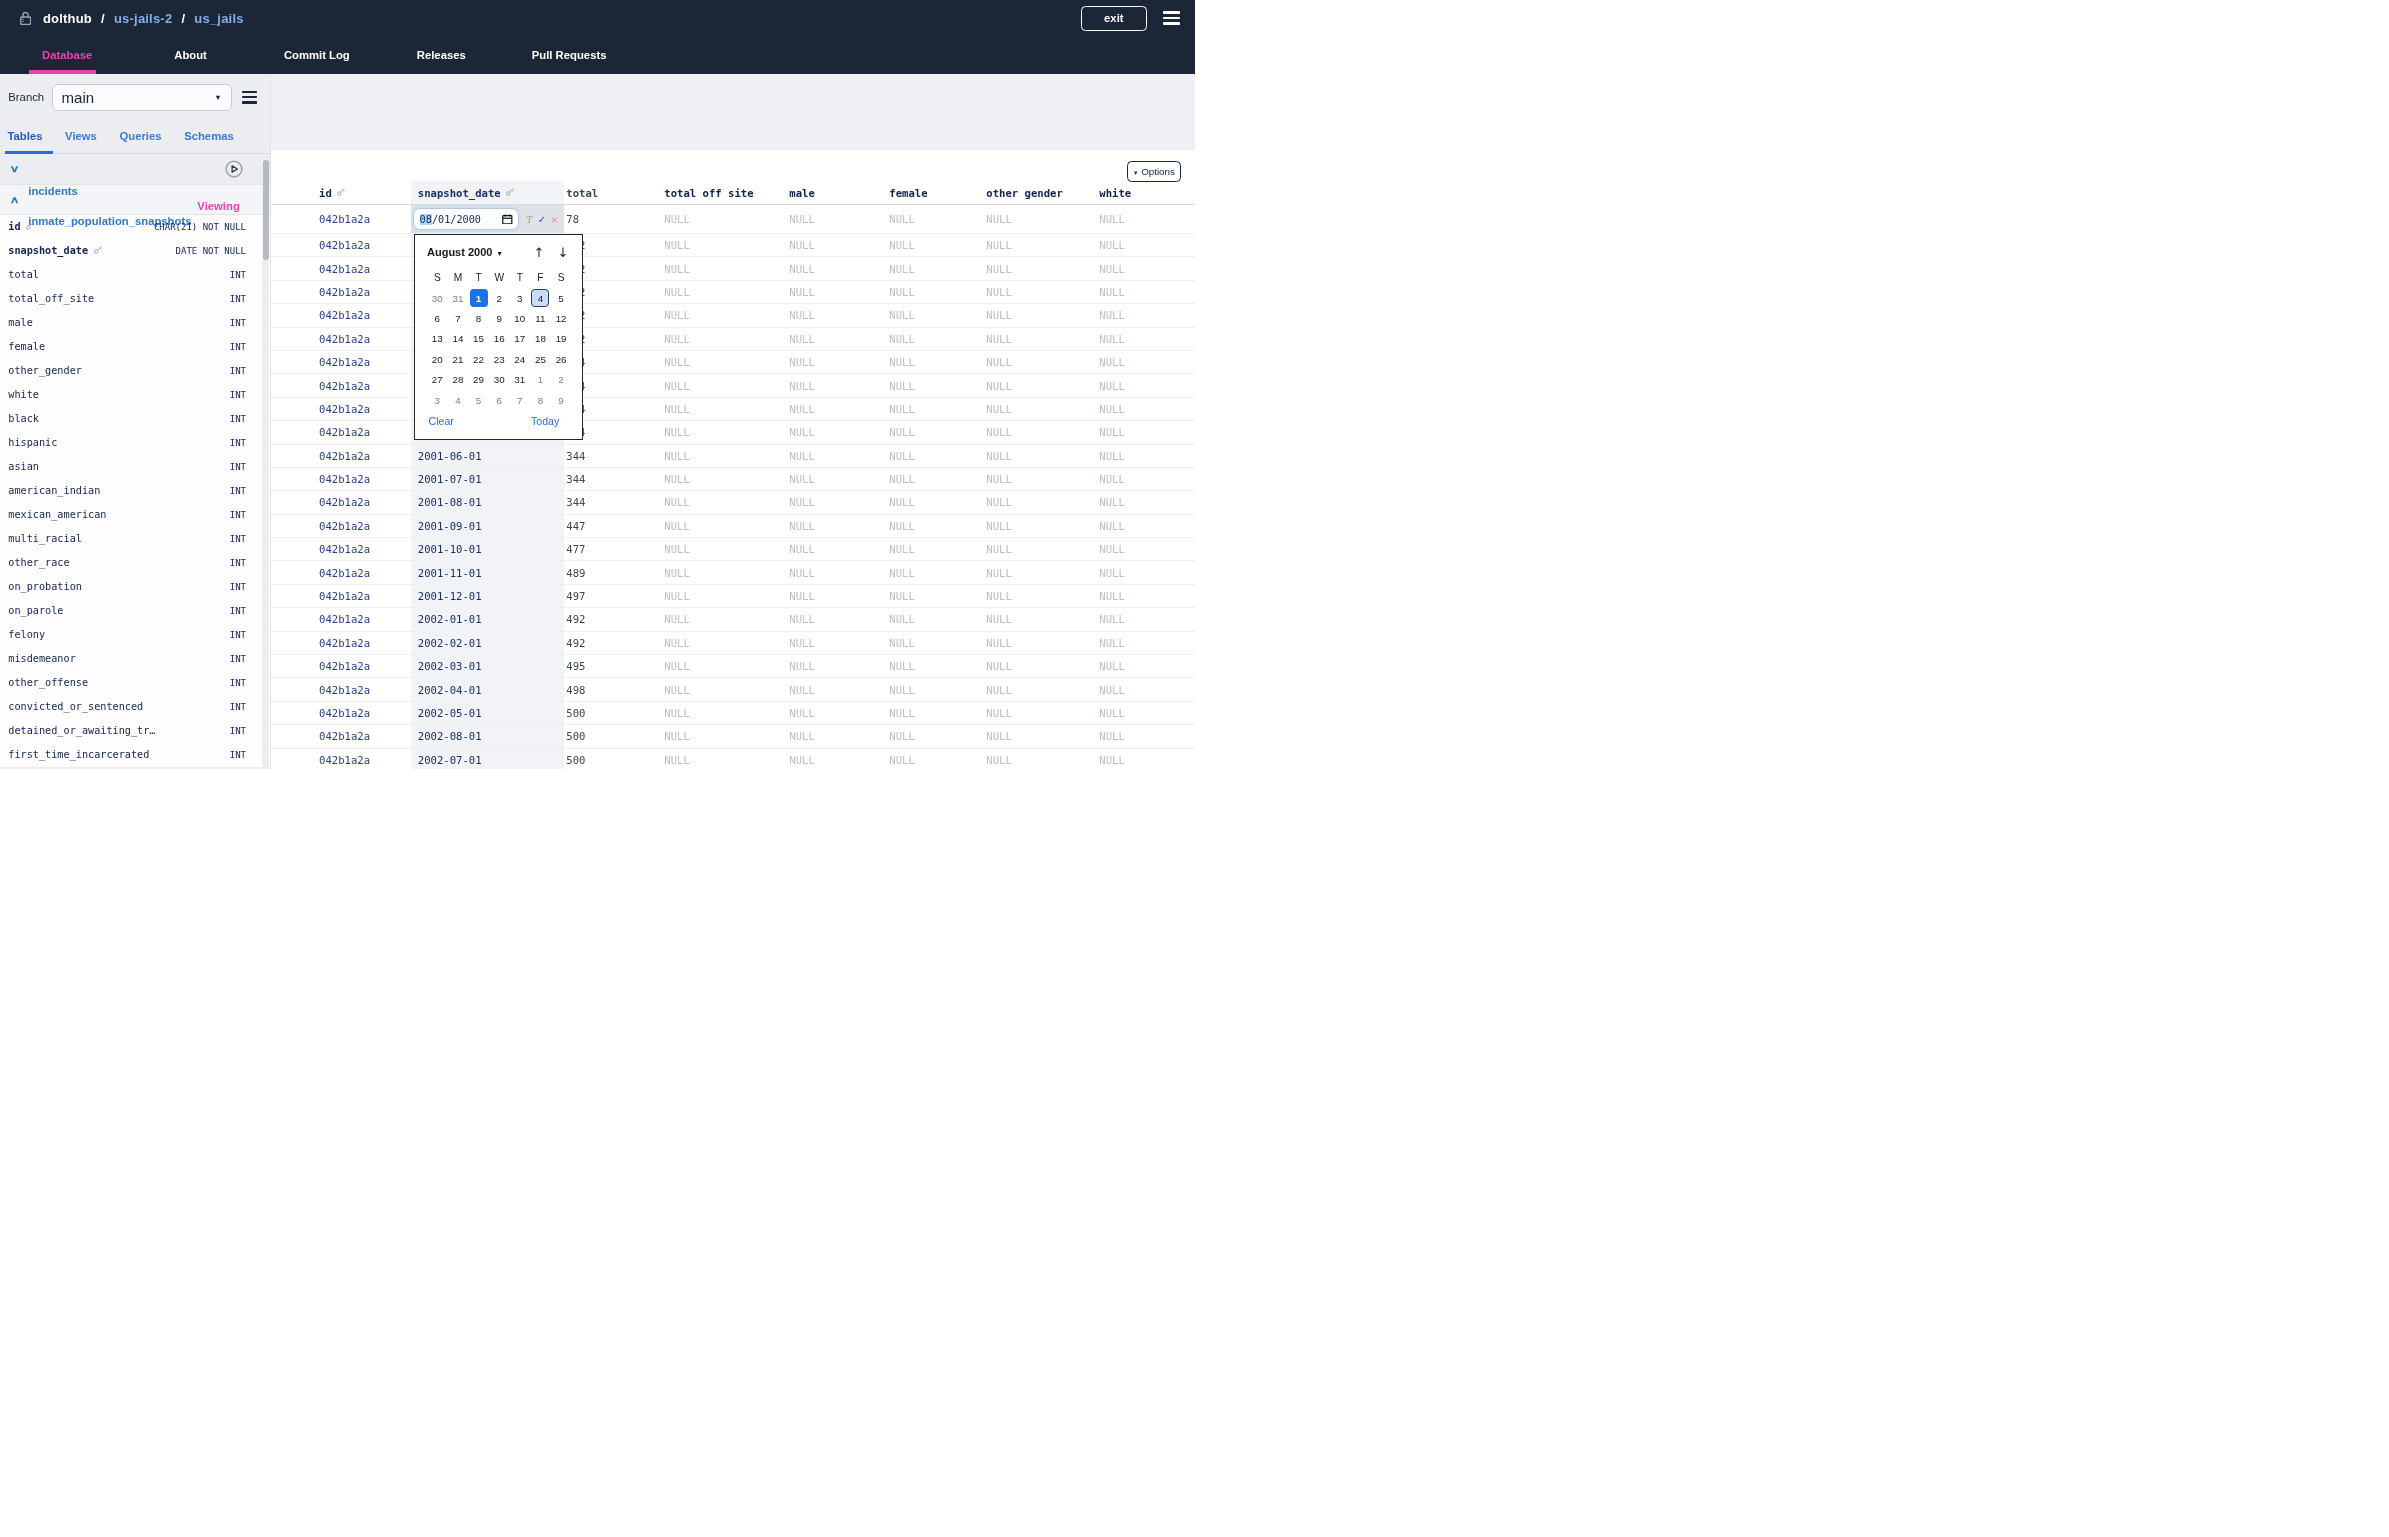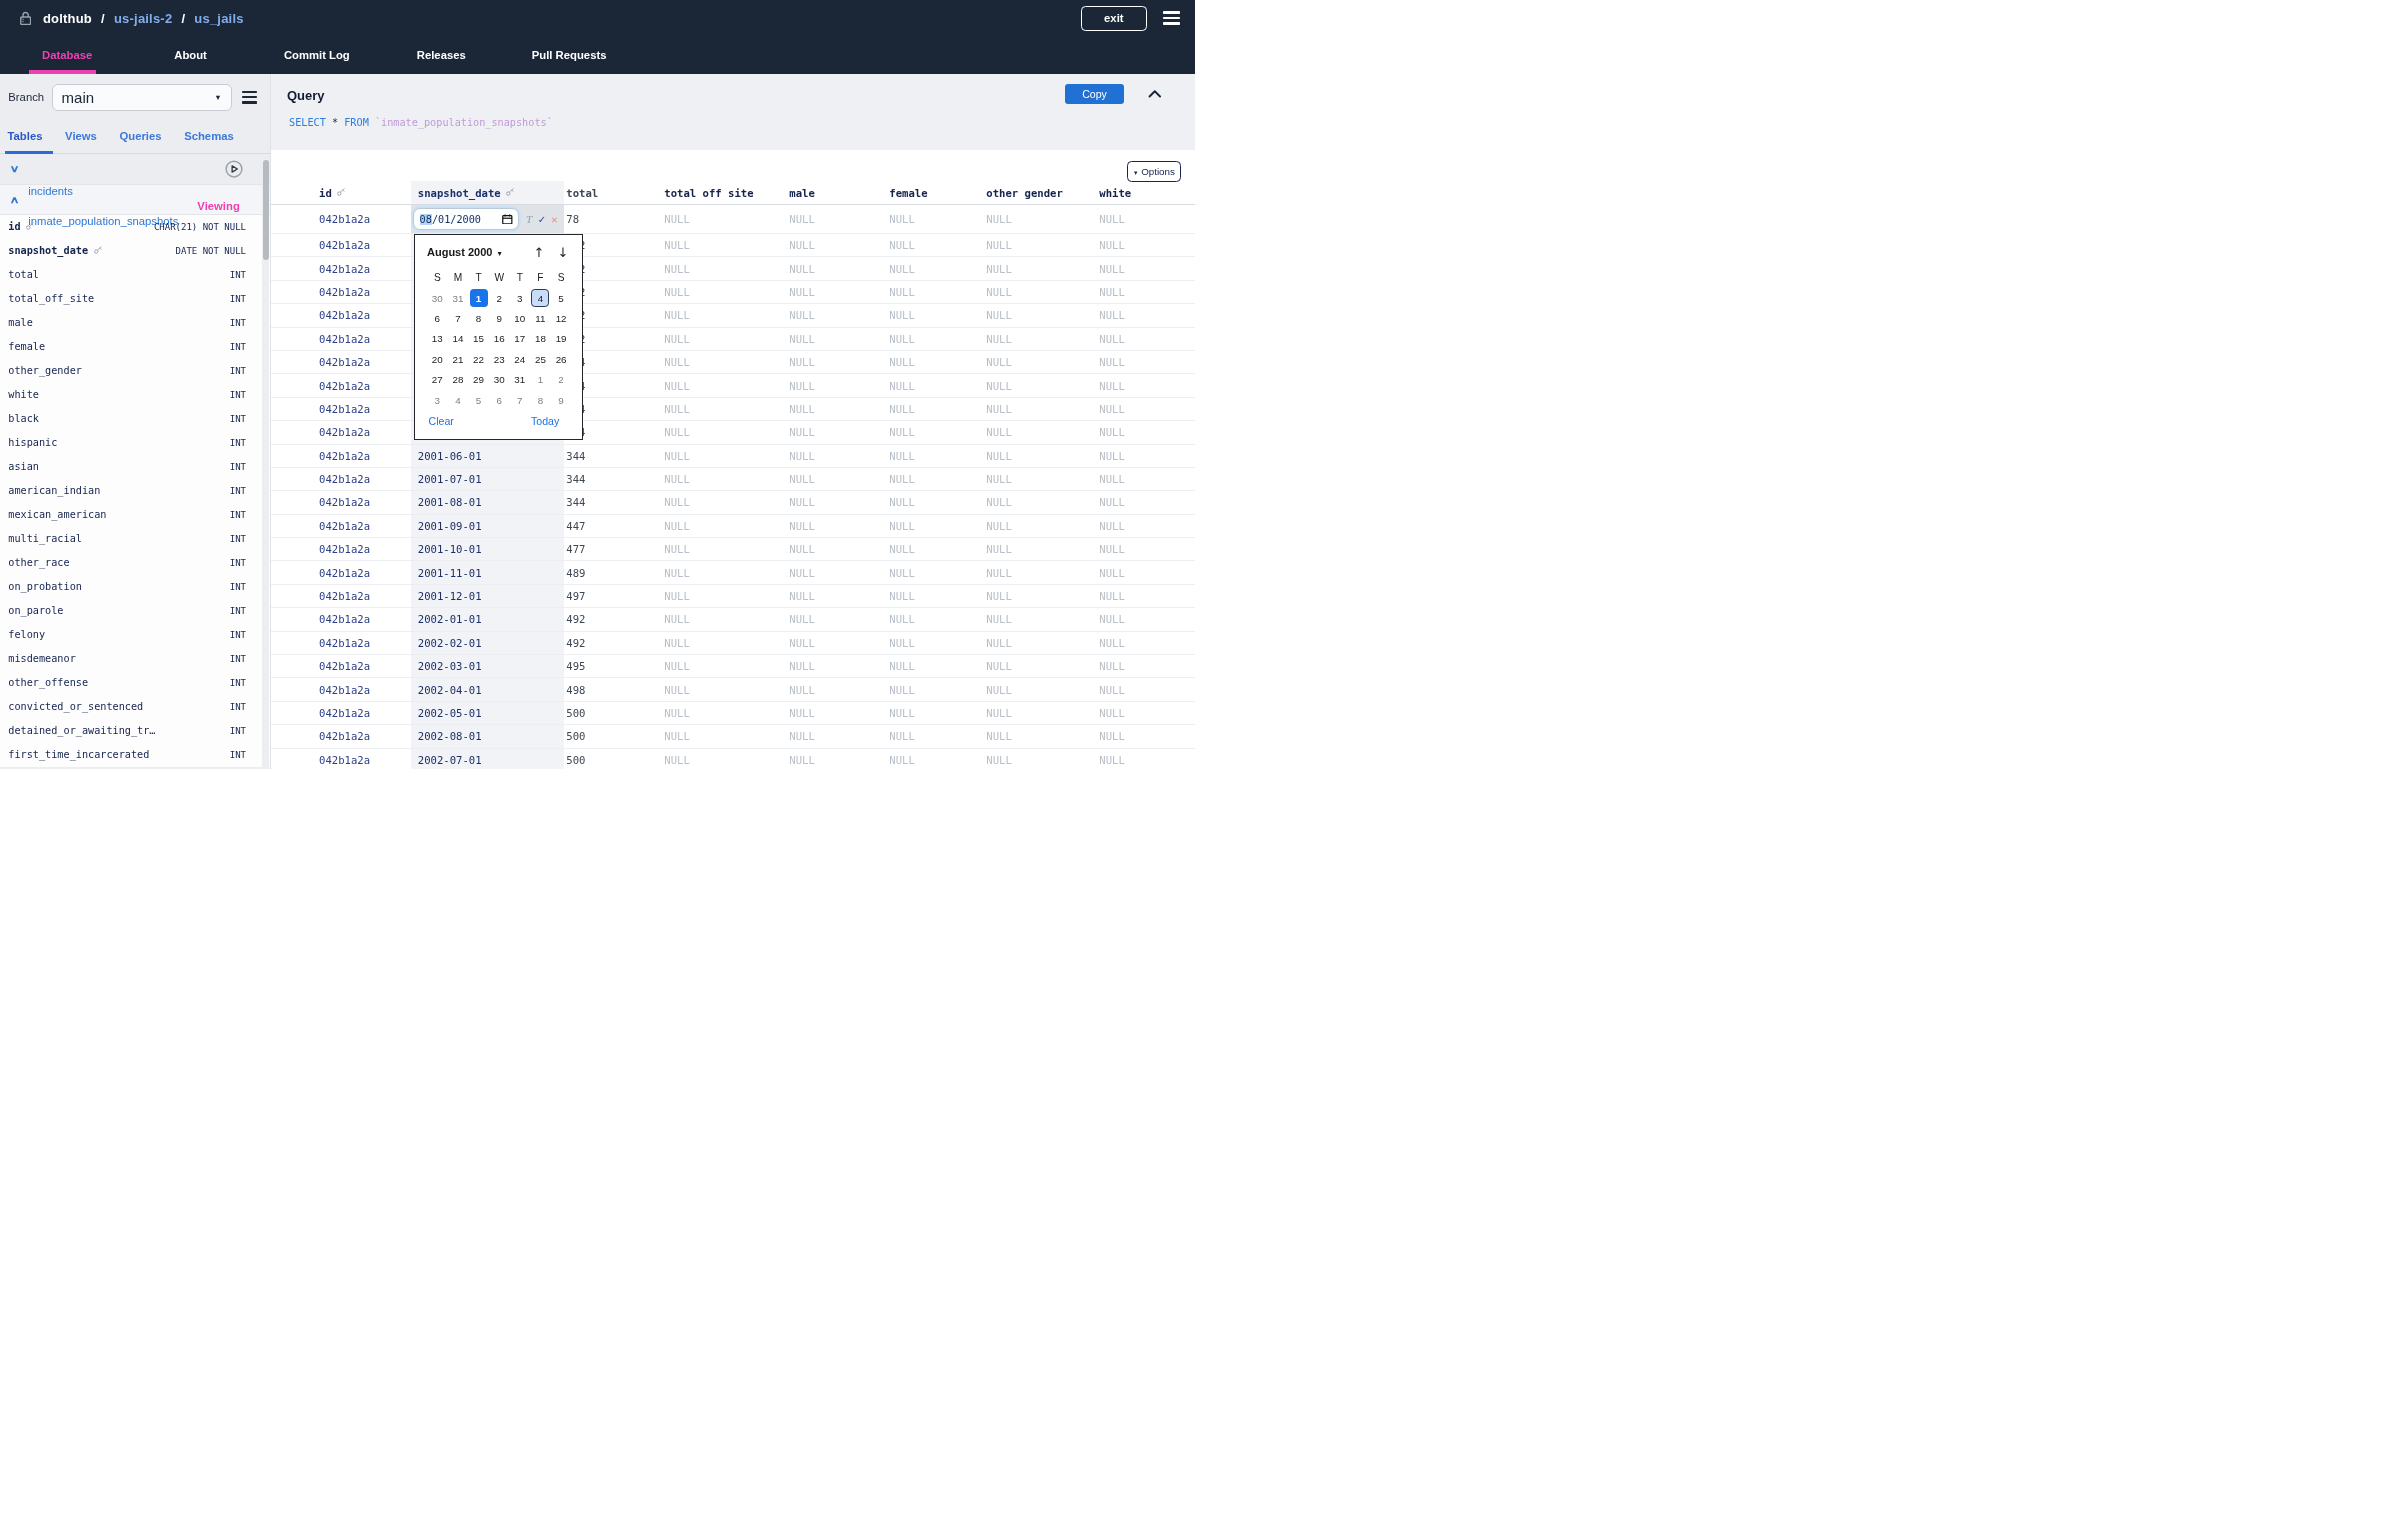--- a/index.html
+++ b/index.html
@@ -39,21 +39,21 @@
   .branch-select .val { font-size:15px; color:#1b2637; }
   .branch-select .caret { margin-left:auto; font-size:7.5px; color:#1b2637; }
   .side-burger { margin-left:10.6px; }
   .side-tabs { display:flex; gap:22.6px; padding:19.6px 0 0 7.5px; height:43px; border-bottom:0.8px solid #d9dbe0; }
   .side-tab { font-size:11.3px; font-weight:bold; color:#3c79d8; cursor:pointer; padding-bottom:6px; position:relative; }
   .side-tab.active { color:#2a57c9; }
   .side-tab.active::after { content:""; position:absolute; left:-3px; right:-10.6px; bottom:-0.8px; height:3px; background:#2a6bd4; }
 
   .tbl-row { height:30px; display:flex; align-items:center; padding:0 10.6px 0 11.3px; cursor:pointer; }
   .tbl-row .chev { color:#2e79d3; font-size:9.8px; font-weight:bold; margin-right:9.8px; transform:scaleX(1.4); }
-  .tbl-row .tname { color:#2e79d3; font-size:11.3px; font-weight:normal;margin-top:44px; }
+  .tbl-row .tname { color:#2e79d3; font-size:11.3px; font-weight:bold;margin-top:44px; }
   .tbl-row.active-table { background:#f4f5f8; border-top:0.8px solid #e3e5e9; }
   .viewing { margin-left:auto; margin-right:19.6px; color:#ed40b1; font-size:11.3px; font-weight:bold;margin-top:13px; }
   .play-wrap { margin-left:auto; margin-right:16.6px; display:flex; }
 
   .cols-list { background:#fdfdfe; border-top:0.8px solid #e3e5e9; }
   .col-row { height:24px; display:flex; align-items:center; padding:0 24px 0 8.3px;
     font-family:"DejaVu Sans Mono", monospace; color:#15234d; }
   .col-row .cname { font-size:10.2px; display:flex; align-items:center; gap:4.5px; }
   .col-row .cname.keyed { font-weight:bold; }
   .col-row .ctype { margin-left:auto; font-size:9px; white-space:pre; }
@@ -308,35 +308,20 @@
             <span class="ctype">INT</span>
           </div>
         </div>
 
       <div class="side-scroll-track">
         <div class="side-scroll-thumb"></div>
       </div>
     </div>
 
     <div class="main">
-      <div class="query-panel">
-        <div class="query-title">Query</div>
-        <button class="copy-btn">Copy</button>
-        <span class="collapse-chev">
-          <svg width="13.6" height="9" viewBox="0 0 18 12">
-              <path d="M2 10 L9 3 L16 10" fill="none" stroke="#1b2637" stroke-width="2.6" stroke-linecap="round" stroke-linejoin="round"></path>
-            </svg>
-        </span>
-        <div class="sql-line">
-          <span class="sql-kw">SELECT</span>
-          <span class="sql-star">*</span>
-          <span class="sql-kw">FROM</span>
-          <span class="sql-tbl">`inmate_population_snapshots`</span>
-        </div>
-      </div>
 
       <div class="table-panel">
         <button class="options-btn"><span class="ocaret">▾</span><span>Options</span></button>
 
         <div class="grid">
           <div class="g-row g-head" id="grid-head">
               <div class="c c-id">id<span><svg width="9.8" height="9.8" viewBox="0 0 24 24">
                     <circle cx="8" cy="16" r="4.2" fill="none" stroke="#8d96a6" stroke-width="2"></circle>
                     <path d="M11.2 12.8 L20 4 M16.5 7.5 L19.5 10.5" stroke="#8d96a6" stroke-width="2" fill="none" stroke-linecap="round"></path>
                   </svg></span></div>

